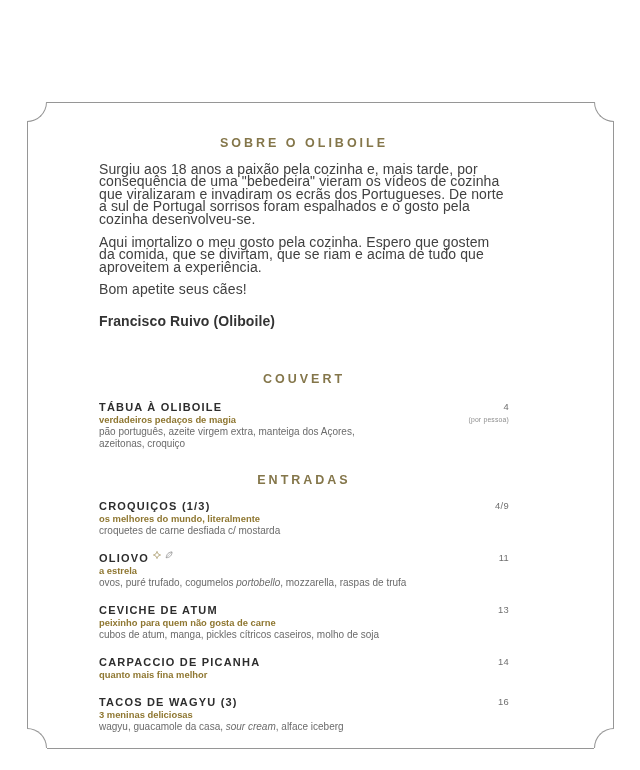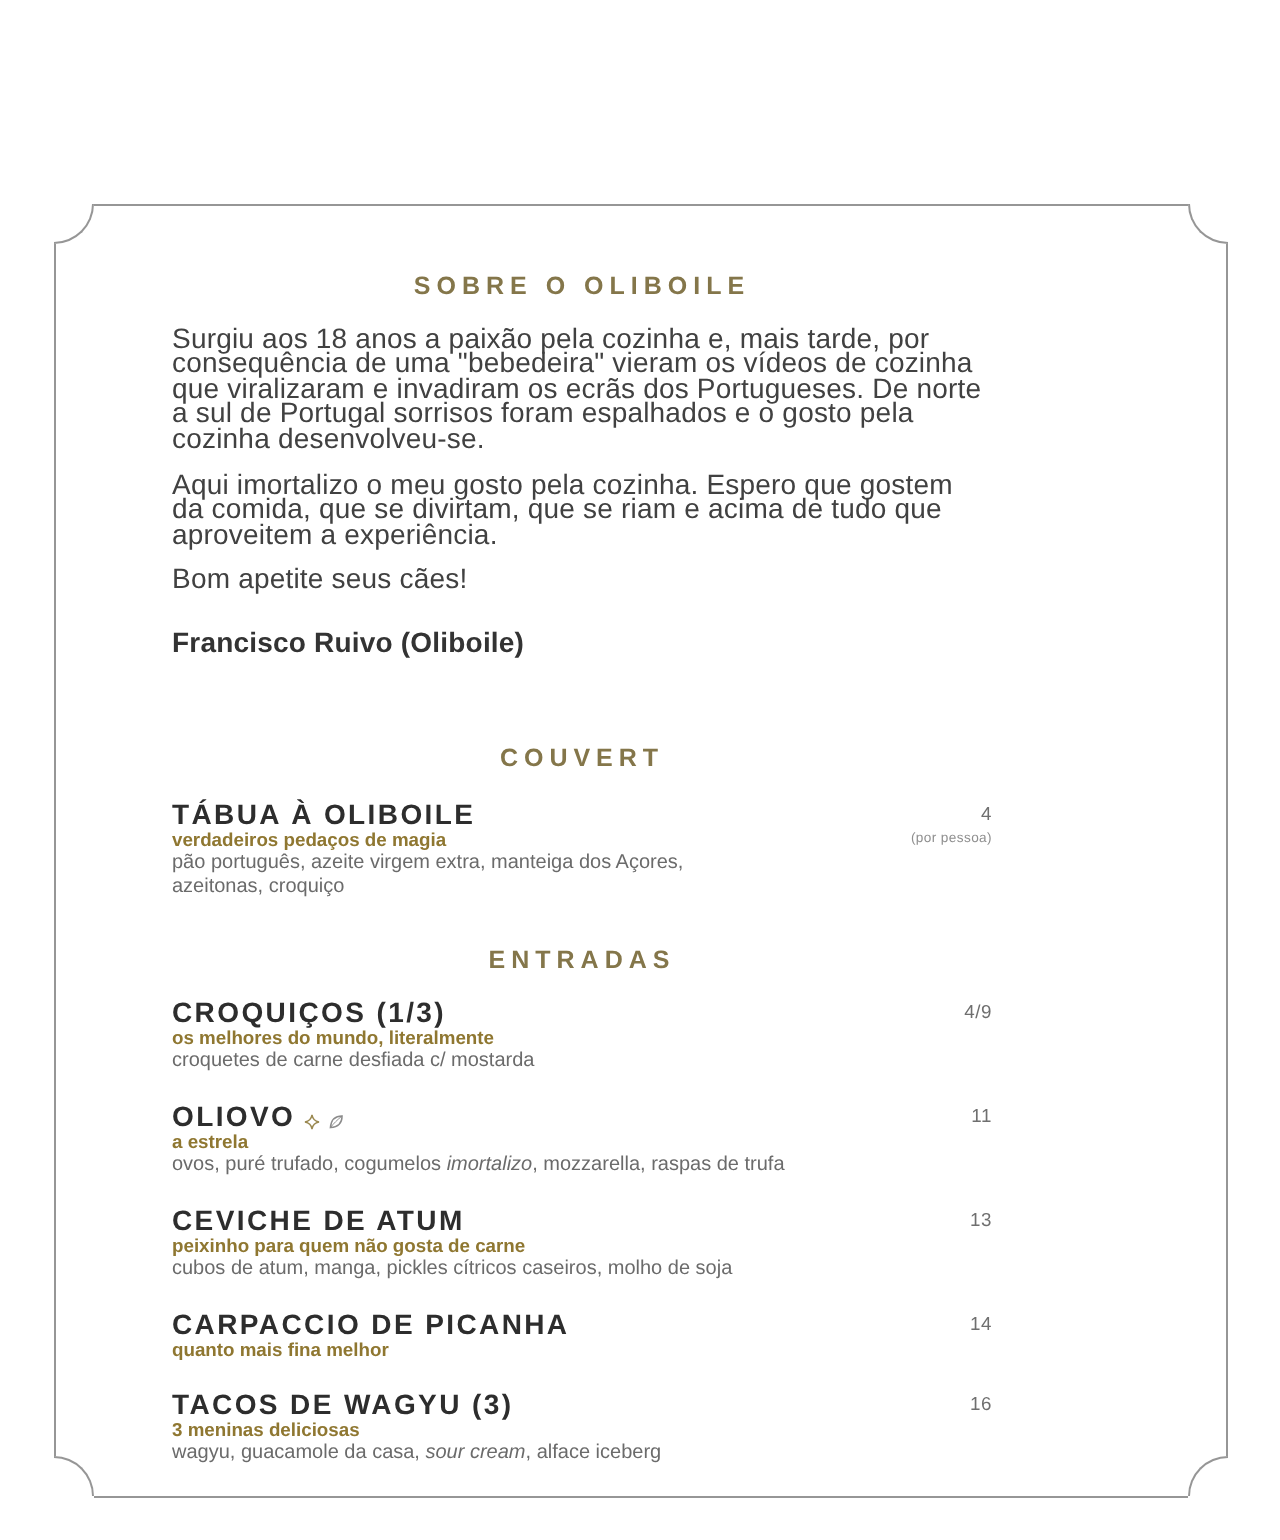--- a/index.html
+++ b/index.html
@@ -15,21 +15,21 @@
   .line-left   { left:27px;  top:122px; height:606px; border-left:1px solid #969696; width:0; }
   .line-right  { left:613px; top:122px; height:606px; border-left:1px solid #969696; width:0; }
   .corner { position:absolute; width:20px; height:20px; box-sizing:border-box; }
   .corner-tl { left:27px;  top:102px; border-right:1px solid #969696; border-bottom:1px solid #969696; border-bottom-right-radius:100% 100%; }
   .corner-tr { left:594px; top:102px; border-left:1px solid #969696;  border-bottom:1px solid #969696; border-bottom-left-radius:100% 100%; }
   .corner-bl { left:27px;  top:728px; border-right:1px solid #969696; border-top:1px solid #969696;   border-top-right-radius:100% 100%; }
   .corner-br { left:594px; top:728px; border-left:1px solid #969696;  border-top:1px solid #969696;   border-top-left-radius:100% 100%; }
 
   
   .content {
-    position:absolute; left:14px; top:102px; width:541px; height:646px;
+    position:absolute; left:27px; top:102px; width:541px; height:646px;
     box-sizing:border-box; padding:34px 59px 0 72px;
   }
   .about-title, .section-title {
     text-align:center; color:#84764a; font-weight:700;
     font-size:12.5px; letter-spacing:3px; line-height:15px;
     margin:0;
   }
   .about p {
     margin:0 auto; max-width:452px; 
     font-size:14px; line-height:12.4px; color:#414141; letter-spacing:0.1px;
@@ -40,22 +40,22 @@
   .about .author { margin-top:19px; font-weight:700; color:#333333; }
 
   .title-couvert  { margin-top:45px; }
   .title-entradas { margin-top:23px; }
   .items-couvert  { margin-top:13px; }
   .items-entradas { margin-top:11px; }
 
   .item { position:relative; }
   .item + .item { margin-top:14px; }
   .item-name {
-    display:flex; align-items:flex-end; gap:4px;
-    font-size:14px; font-weight:700; letter-spacing:1.2px;
+    display:flex; align-items:flex-start; gap:4px;
+    font-size:11px; font-weight:700; letter-spacing:1.2px;
     color:#2d2d2d; line-height:14px;
   }
   .item-tagline { font-size:9.4px; font-weight:700; color:#8f7731; line-height:12px; }
   .item-desc    { font-size:10px; color:#6b6b6b; line-height:12px; max-width:420px; }
   .item-desc.narrow { max-width:285px; }
   .item-desc em { font-style:italic; }
   .item-price {
     position:absolute; top:1px; right:0; text-align:right;
     font-size:9.4px; color:#6f6f6f; line-height:12px; letter-spacing:0.3px;
   }
@@ -133,21 +133,21 @@
           </span>
           <span class="mini-icon">
             <svg viewBox="0 0 10 10" fill="none" stroke="#8b8b8b" stroke-width="0.9">
               <path d="M8.8 1.2 C5 1.2 1.9 3.4 1.5 8.5 C6.6 8.1 8.8 5 8.8 1.2 Z"></path>
               <path d="M1.5 8.5 C3.4 6 5.9 3.6 8.8 1.2" stroke-width="0.6"></path>
             </svg>
           </span>
         </div>
         <div class="item-tagline">a estrela</div>
         <div class="item-desc">
-          <span>ovos, puré trufado, cogumelos </span><em>imortalizo</em><span>, mozzarella, raspas de trufa</span>
+          <span>ovos, puré trufado, cogumelos </span><em>portobello</em><span>, mozzarella, raspas de trufa</span>
         </div>
         <div class="item-price">
           <div>11</div>
         </div>
       </div>
 
       <div class="item">
         <div class="item-name">
           <span>CEVICHE DE ATUM</span>
         </div>

